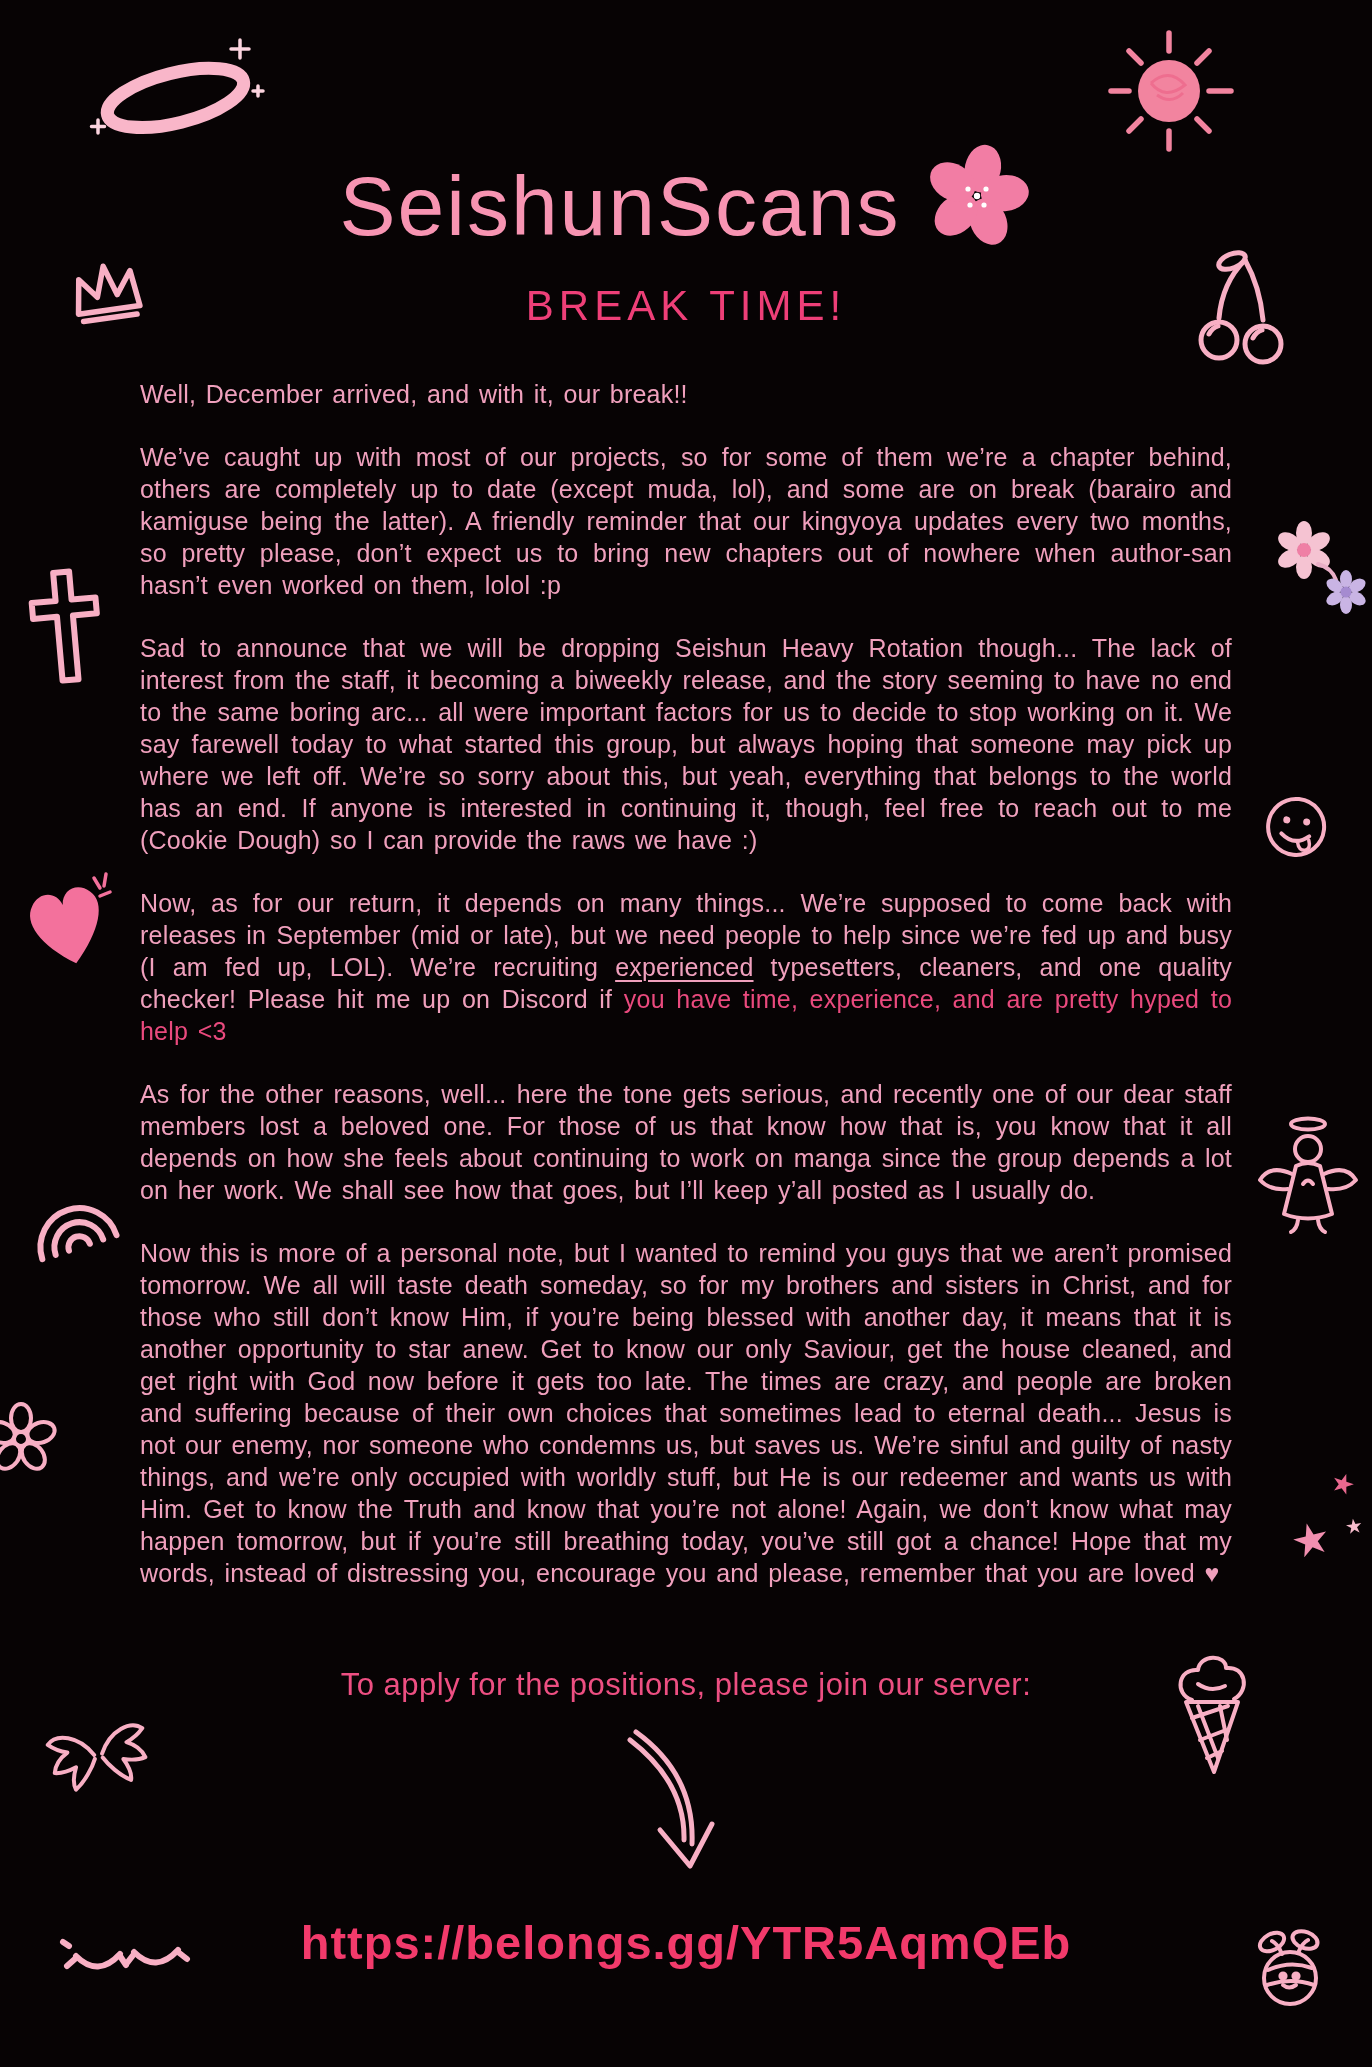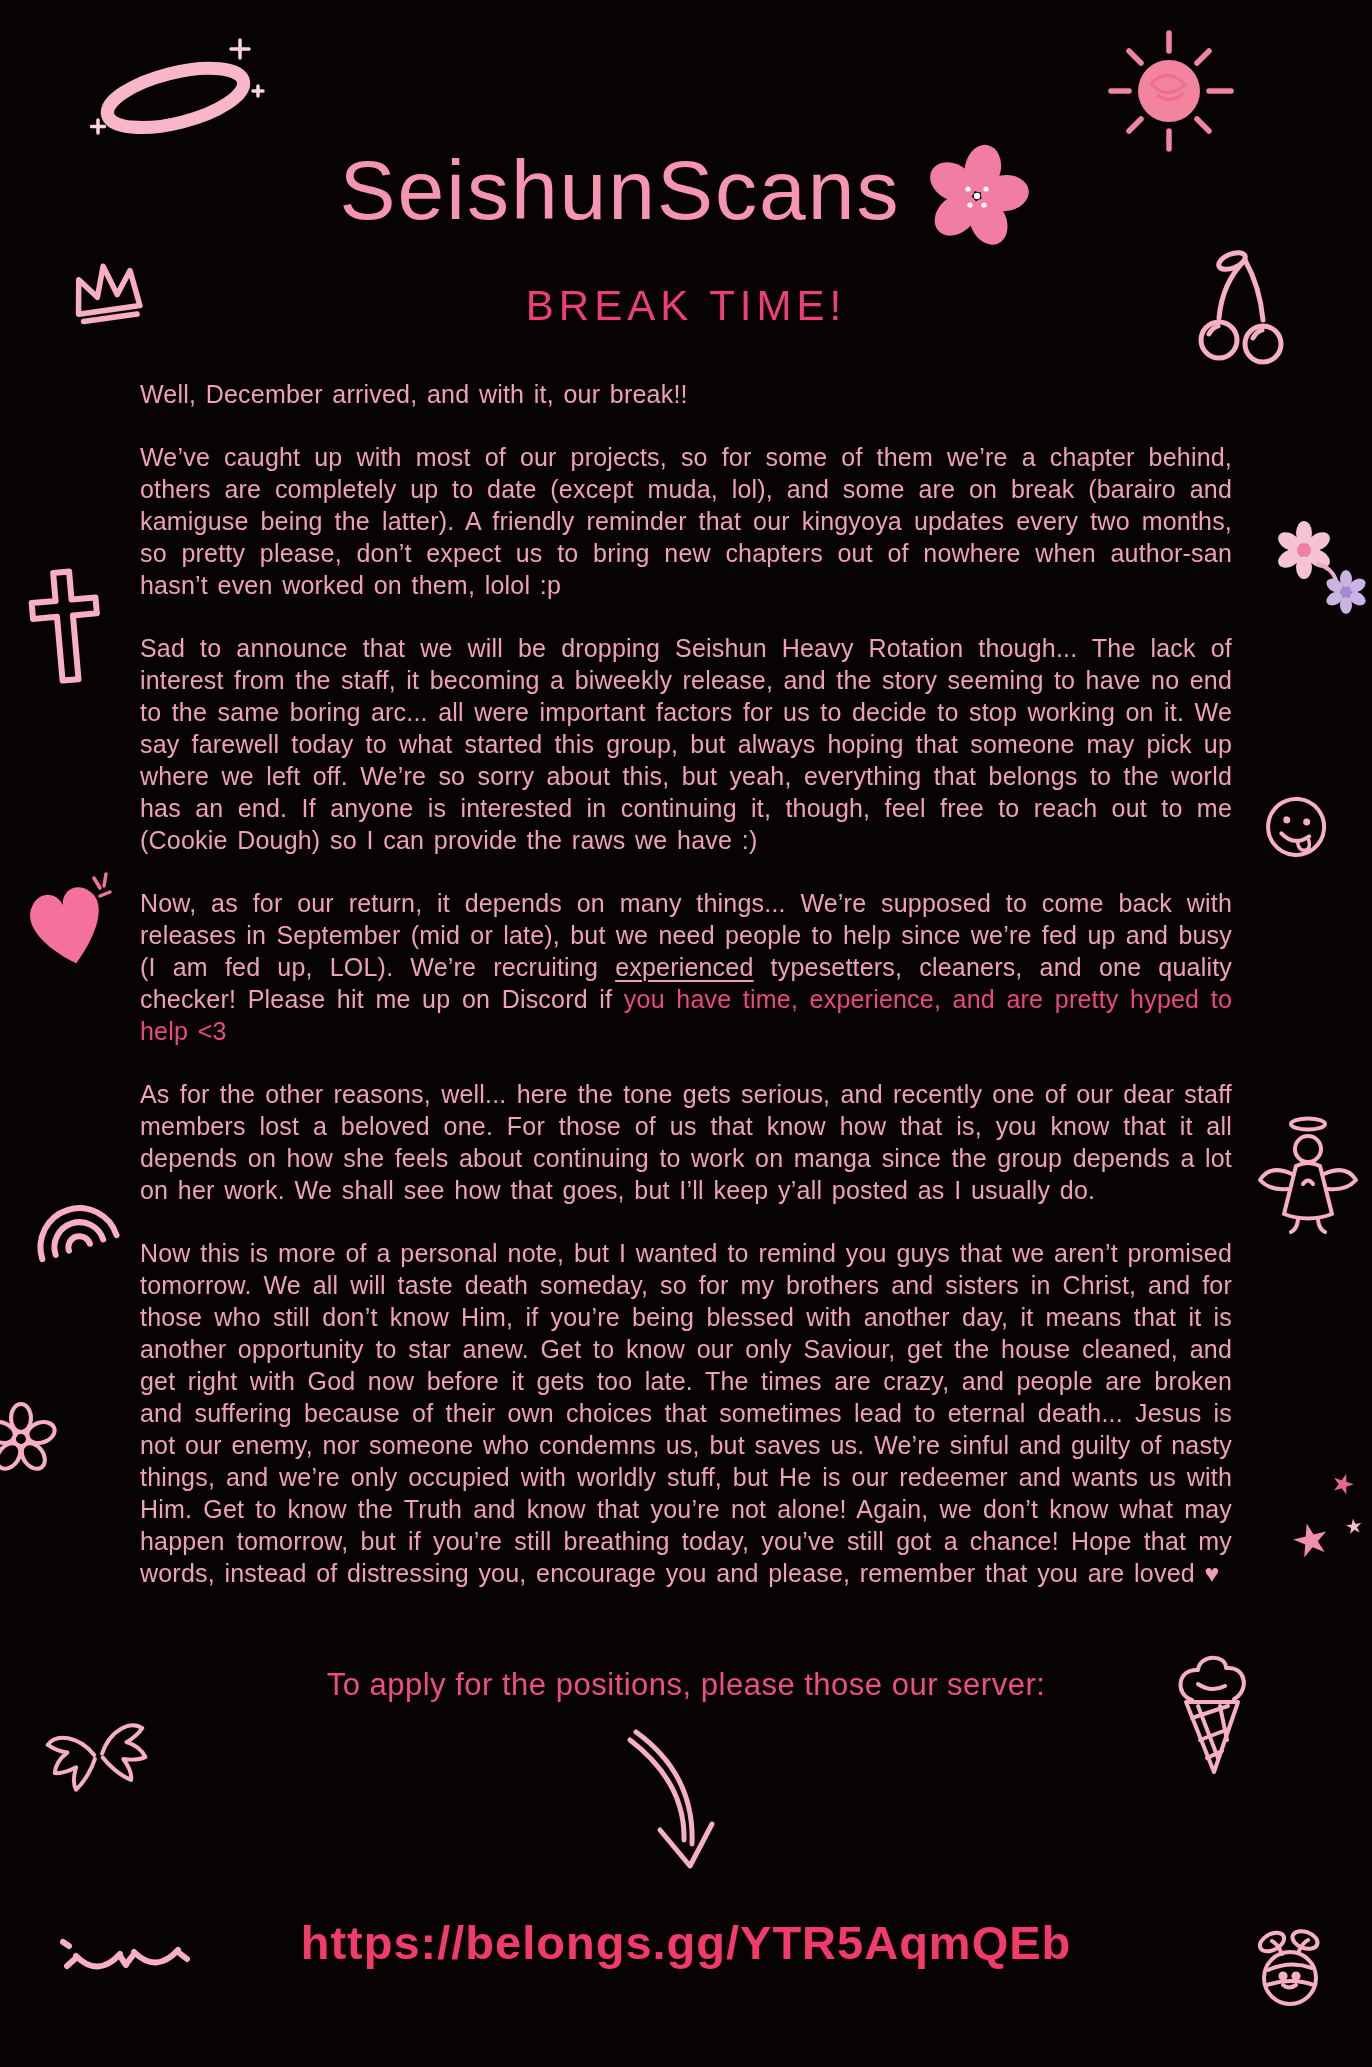--- a/index.html
+++ b/index.html
@@ -5,21 +5,21 @@
   html,body{margin:0;padding:0;background:#070304;}
   .page{
     position:relative;
     width:1372px;height:2067px;
     background:#070304;
     overflow:hidden;
     font-family:"Liberation Sans",sans-serif;
     margin:0 auto;
   }
   .header{padding-top:132px;text-align:center;}
-  .title-row{display:flex;align-items:center;justify-content:center;gap:20px;}
+  .title-row{display:flex;align-items:flex-end;justify-content:center;gap:20px;}
   .page-title{
     font-size:84px;font-weight:400;color:#f794b2;
     letter-spacing:2px;line-height:1;margin:0;
   }
   .subtitle{
     margin:34px 0 0 0;
     font-size:42px;font-weight:400;color:#ee3f78;letter-spacing:5px;
   }
   .content{
     width:1092px;margin:48px auto 0 auto;
@@ -277,16 +277,16 @@
 
   <div class="content">
     <p>Well, December arrived, and with it, our break!!</p>
     <p>We’ve caught up with most of our projects, so for some of them we’re a chapter behind, others are completely up to date (except muda, lol), and some are on break (barairo and kamiguse being the latter). A friendly reminder that our kingyoya updates every two months, so pretty please, don’t expect us to bring new chapters out of nowhere when author-san hasn’t even worked on them, lolol :p</p>
     <p>Sad to announce that we will be dropping Seishun Heavy Rotation though... The lack of interest from the staff, it becoming a biweekly release, and the story seeming to have no end to the same boring arc... all were important factors for us to decide to stop working on it. We say farewell today to what started this group, but always hoping that someone may pick up where we left off. We’re so sorry about this, but yeah, everything that belongs to the world has an end. If anyone is interested in continuing it, though, feel free to reach out to me (Cookie Dough) so I can provide the raws we have :)</p>
     <p><span>Now, as for our return, it depends on many things... We’re supposed to come back with releases in September (mid or late), but we need people to help since we’re fed up and busy (I am fed up, LOL). We’re recruiting </span><span class="u">experienced</span><span> typesetters, cleaners, and one quality checker! Please hit me up on Discord if </span><span class="accent">you have time, experience, and are pretty hyped to help &lt;3</span></p>
     <p>As for the other reasons, well... here the tone gets serious, and recently one of our dear staff members lost a beloved one. For those of us that know how that is, you know that it all depends on how she feels about continuing to work on manga since the group depends a lot on her work. We shall see how that goes, but I’ll keep y’all posted as I usually do.</p>
     <p>Now this is more of a personal note, but I wanted to remind you guys that we aren’t promised tomorrow. We all will taste death someday, so for my brothers and sisters in Christ, and for those who still don’t know Him, if you’re being blessed with another day, it means that it is another opportunity to star anew. Get to know our only Saviour, get the house cleaned, and get right with God now before it gets too late. The times are crazy, and people are broken and suffering because of their own choices that sometimes lead to eternal death... Jesus is not our enemy, nor someone who condemns us, but saves us. We’re sinful and guilty of nasty things, and we’re only occupied with worldly stuff, but He is our redeemer and wants us with Him. Get to know the Truth and know that you’re not alone! Again, we don’t know what may happen tomorrow, but if you’re still breathing today, you’ve still got a chance! Hope that my words, instead of distressing you, encourage you and please, remember that you are loved ♥</p>
   </div>
 
-  <div class="apply-line">To apply for the positions, please those our server:</div>
+  <div class="apply-line">To apply for the positions, please join our server:</div>
   <div class="discord-link">https://belongs.gg/YTR5AqmQEb</div>
 
 </div>
 
 </body></html>

